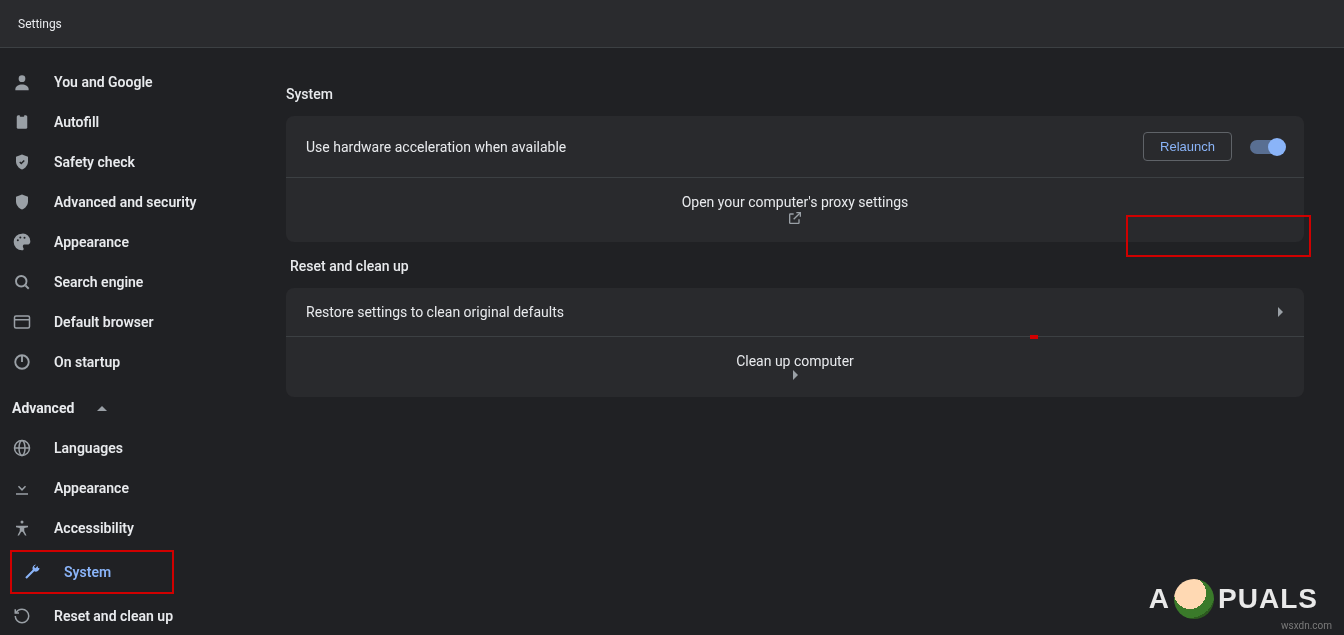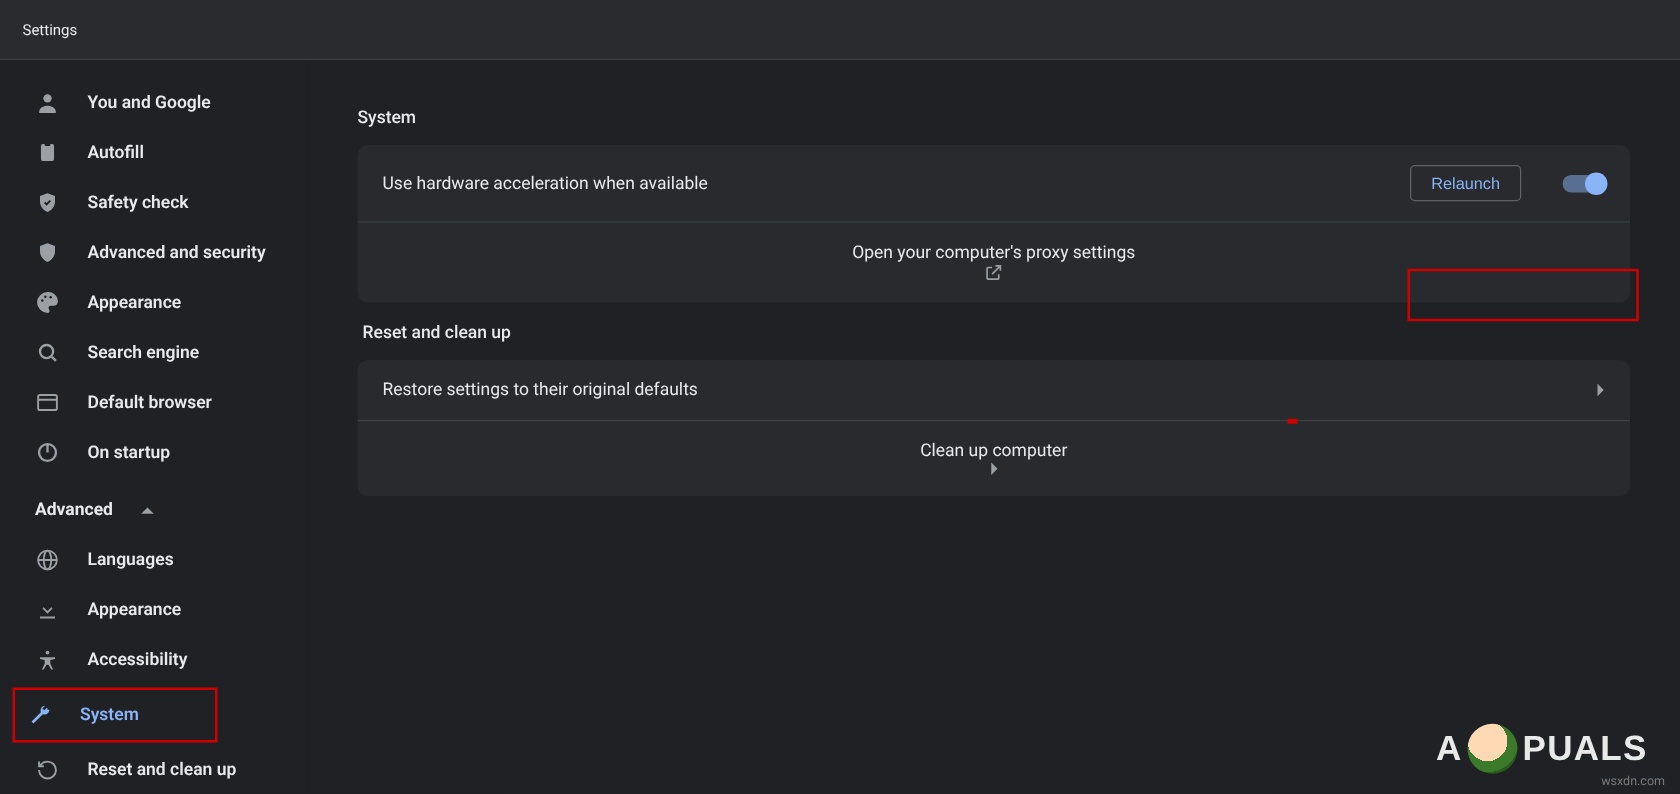--- a/index.html
+++ b/index.html
@@ -53,21 +53,21 @@
   .sidebar {
     width: 246px;
     padding-top: 14px;
     background: #202124;
     flex-shrink: 0;
   }
   .nav-item, .adv-header {
     display: flex;
     align-items: center;
     height: 40px;
-    padding-left: 28px;
+    padding-left: 12px;
     gap: 22px;
     cursor: pointer;
     font-size: 14px;
     font-weight: 600;
     color: #e8eaed;
   }
   .nav-item .ic {
     width: 20px;
     display: flex;
     justify-content: center;
@@ -111,21 +111,21 @@
     justify-content: space-between;
     padding: 16px 20px;
     min-height: 48px;
     font-size: 14px;
     cursor: pointer;
   }
   .row + .row { border-top: 1px solid #3c4043; flex-direction: column; }
   .row-right {
     display: flex;
     align-items: center;
-    gap: 33px;
+    gap: 18px;
   }
   .toggle {
     width: 34px;
     height: 14px;
     background: #8ab4f8;
     opacity: 0.5;
     border-radius: 7px;
     position: relative;
     flex-shrink: 0;
   }
@@ -374,21 +374,21 @@
               </svg>
           </span>
         </div>
       </div>
     </div>
 
     <div class="section-title shifted">Reset and clean up</div>
 
     <div class="card">
       <div class="row">
-        <span>Restore settings to their original defaults</span>
+        <span>Restore settings to clean original defaults</span>
         <span class="chevron-right">
           <svg width="8" height="12" viewBox="0 0 8 12" fill="currentColor">
               <path d="M2 1l5 5-5 5z"></path>
             </svg>
         </span>
       </div>
       <div class="row">
         <span>Clean up computer</span>
         <span class="chevron-right">
           <svg width="8" height="12" viewBox="0 0 8 12" fill="currentColor">

